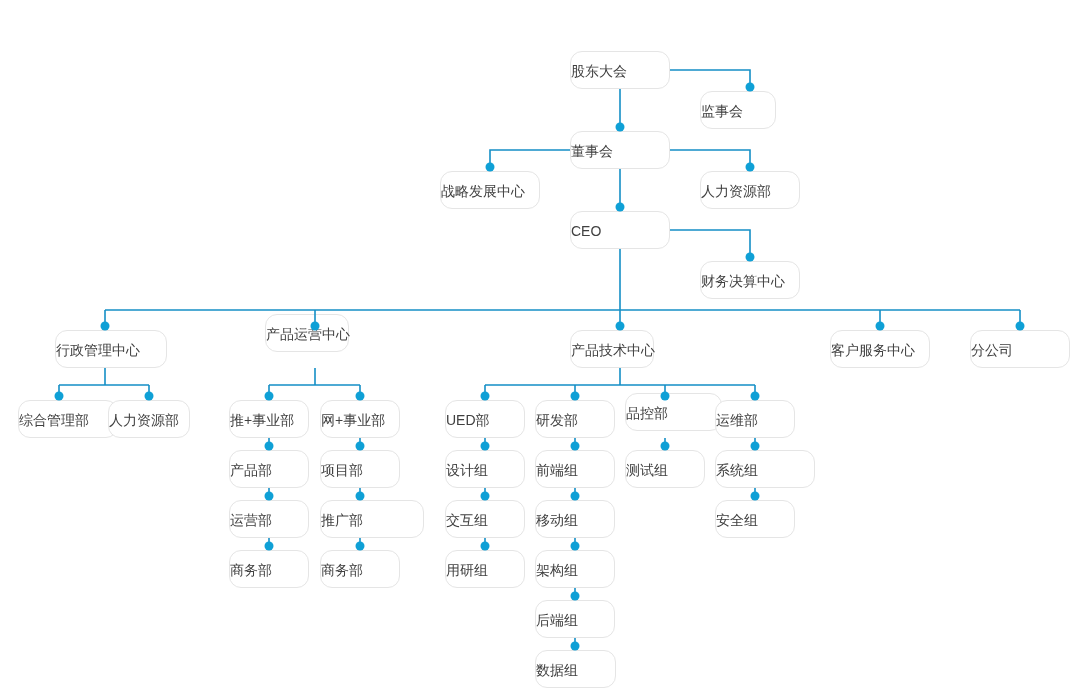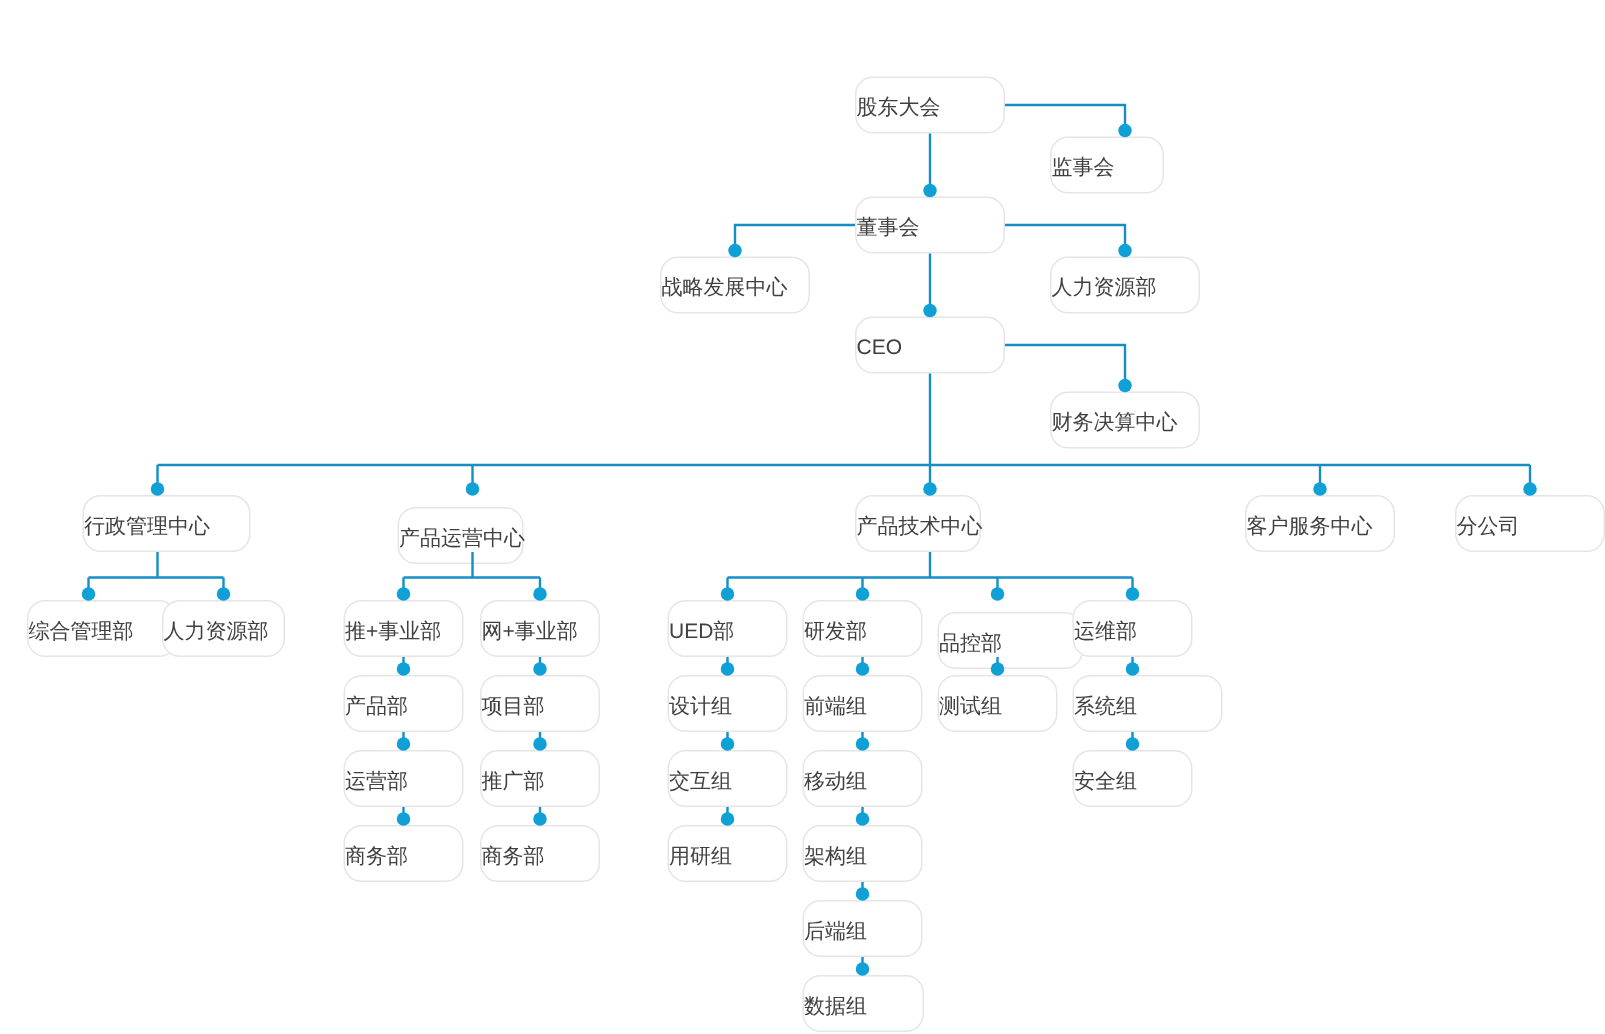--- a/index.html
+++ b/index.html
@@ -53,50 +53,50 @@
 
   <div class="node" style="left:570px;top:51px;width:100px">股东大会</div>
   <div class="node" style="left:700px;top:91px;width:76px">监事会</div>
   <div class="node" style="left:570px;top:131px;width:100px">董事会</div>
   <div class="node" style="left:440px;top:171px;width:100px">战略发展中心</div>
   <div class="node" style="left:700px;top:171px;width:100px">人力资源部</div>
   <div class="node" style="left:570px;top:211px;width:100px">CEO</div>
   <div class="node" style="left:700px;top:261px;width:100px">财务决算中心</div>
 
   <div class="node" style="left:55px;top:330px;width:112px">行政管理中心</div>
-  <div class="node" style="left:265px;top:338px;width:84px">产品运营中心</div>
+  <div class="node" style="left:265px;top:314px;width:84px">产品运营中心</div>
   <div class="node" style="left:570px;top:330px;width:84px">产品技术中心</div>
   <div class="node" style="left:830px;top:330px;width:100px">客户服务中心</div>
   <div class="node" style="left:970px;top:330px;width:100px">分公司</div>
 
   <div class="node" style="left:18px;top:400px;width:100px">综合管理部</div>
   <div class="node" style="left:108px;top:400px;width:82px">人力资源部</div>
 
   <div class="node" style="left:229px;top:400px;width:80px">推+事业部</div>
   <div class="node" style="left:320px;top:400px;width:80px">网+事业部</div>
   <div class="node" style="left:229px;top:450px;width:80px">产品部</div>
   <div class="node" style="left:229px;top:500px;width:80px">运营部</div>
   <div class="node" style="left:229px;top:550px;width:80px">商务部</div>
   <div class="node" style="left:320px;top:450px;width:80px">项目部</div>
-  <div class="node" style="left:320px;top:500px;width:80px">推广部</div>
+  <div class="node" style="left:320px;top:500px;width:104px">推广部</div>
   <div class="node" style="left:320px;top:550px;width:80px">商务部</div>
 
   <div class="node" style="left:445px;top:400px;width:80px">UED部</div>
   <div class="node" style="left:445px;top:450px;width:80px">设计组</div>
   <div class="node" style="left:445px;top:500px;width:80px">交互组</div>
   <div class="node" style="left:445px;top:550px;width:80px">用研组</div>
 
   <div class="node" style="left:535px;top:400px;width:80px">研发部</div>
   <div class="node" style="left:535px;top:450px;width:80px">前端组</div>
   <div class="node" style="left:535px;top:500px;width:80px">移动组</div>
   <div class="node" style="left:535px;top:550px;width:80px">架构组</div>
   <div class="node" style="left:535px;top:600px;width:80px">后端组</div>
   <div class="node" style="left:535px;top:650px;width:81px">数据组</div>
 
-  <div class="node" style="left:625px;top:408px;width:97px">品控部</div>
+  <div class="node" style="left:625px;top:393px;width:97px">品控部</div>
   <div class="node" style="left:625px;top:450px;width:80px">测试组</div>
 
   <div class="node" style="left:715px;top:400px;width:80px">运维部</div>
   <div class="node" style="left:715px;top:450px;width:100px">系统组</div>
   <div class="node" style="left:715px;top:500px;width:80px">安全组</div>
 
   <svg class="wires" viewBox="0 0 1070 689">
     <g>
       <path d="M620,89 V127"></path>
       <path d="M670,70 H750 V87"></path>

